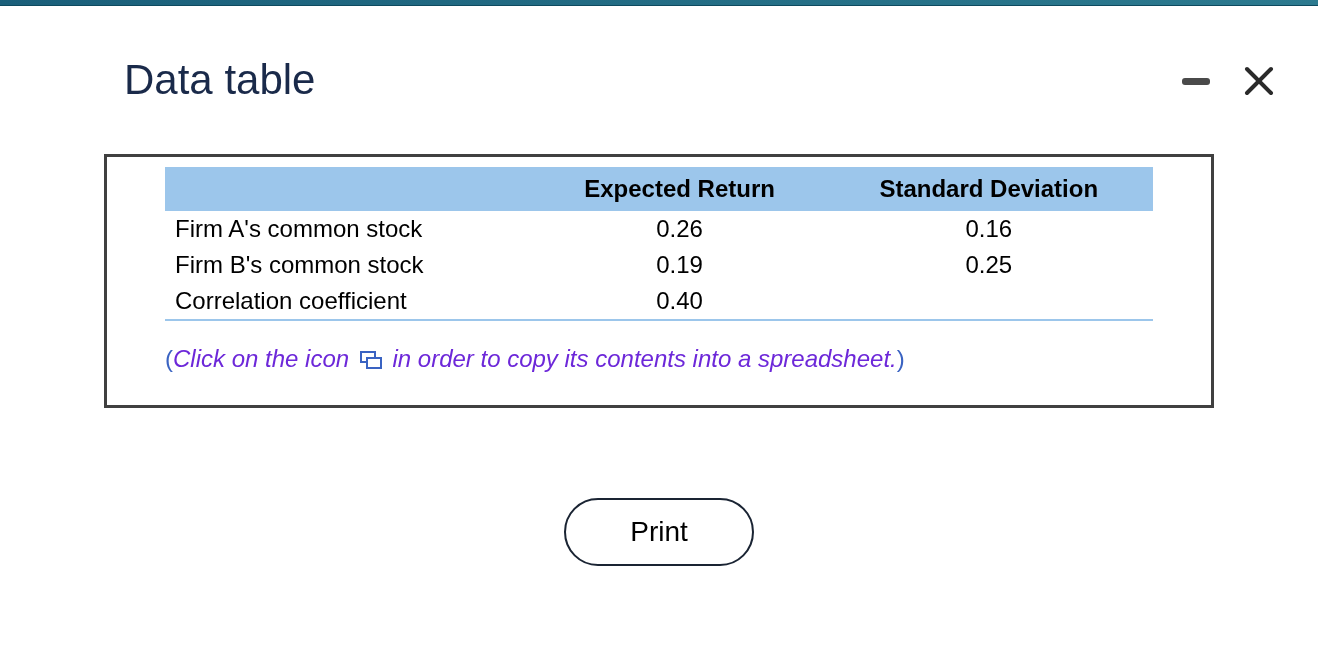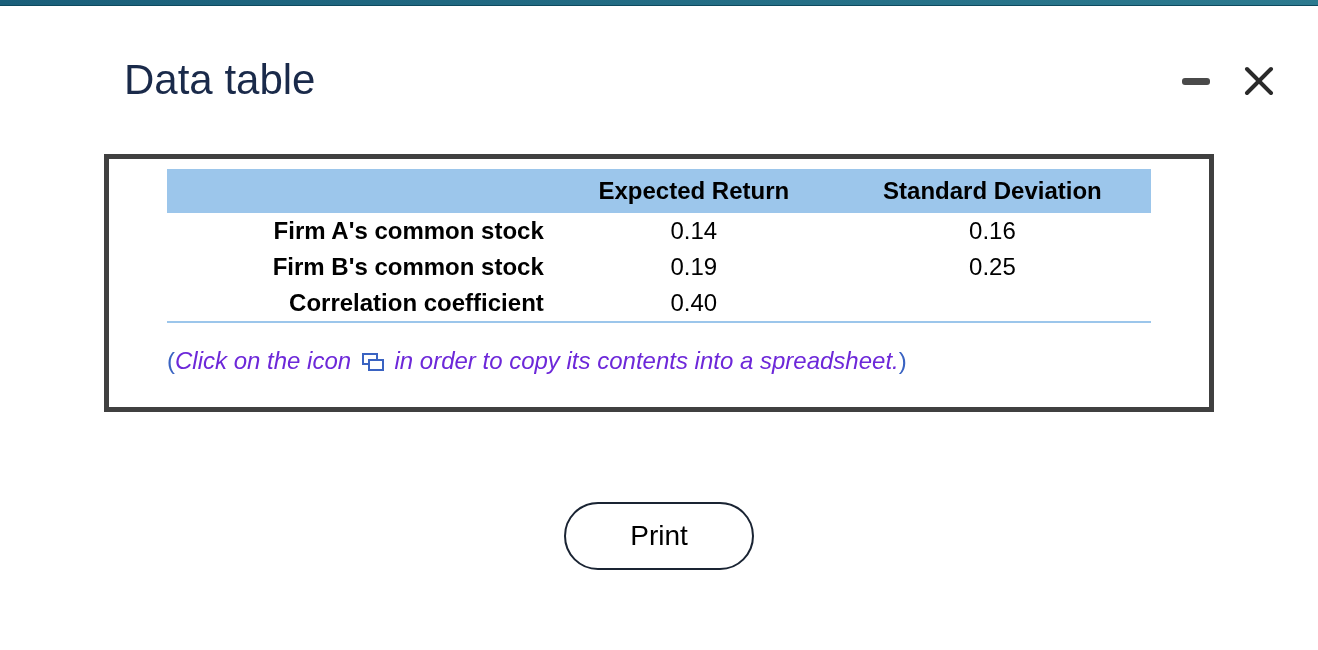--- a/index.html
+++ b/index.html
@@ -63,21 +63,21 @@
     display: flex;
     align-items: center;
     justify-content: center;
   }
   .close-icon svg {
     width: 30px;
     height: 30px;
   }
   .content-box {
     margin: 30px 100px 0 100px;
-    border: 5px solid #404040;
+    border: 3px solid #404040;
     padding: 10px 58px 30px 58px;
     background: #fff;
   }
   table {
     width: 100%;
     border-collapse: collapse;
     font-size: 24px;
   }
   thead tr {
     background: #9cc6eb;
@@ -89,22 +89,22 @@
     text-align: center;
   }
   thead th:first-child {
     text-align: left;
   }
   tbody td {
     padding: 4px 10px;
     color: #000;
   }
   tbody td:first-child {
-    font-weight: 700;
-    text-align: right;
+    font-weight: 400;
+    text-align: left;
   }
   tbody td:nth-child(2),
   tbody td:nth-child(3) {
     text-align: center;
     font-weight: 400;
   }
   tbody tr:last-child td {
     border-bottom: 2px solid #9cc6eb;
   }
   .hint-row {
@@ -178,21 +178,21 @@
       <thead>
         <tr>
           <th></th>
           <th>Expected Return</th>
           <th>Standard Deviation</th>
         </tr>
       </thead>
       <tbody>
         <tr>
           <td>Firm A's common stock</td>
-          <td>0.14</td>
+          <td>0.26</td>
           <td>0.16</td>
         </tr>
         <tr>
           <td>Firm B's common stock</td>
           <td>0.19</td>
           <td>0.25</td>
         </tr>
         <tr>
           <td>Correlation coefficient</td>
           <td>0.40</td>

